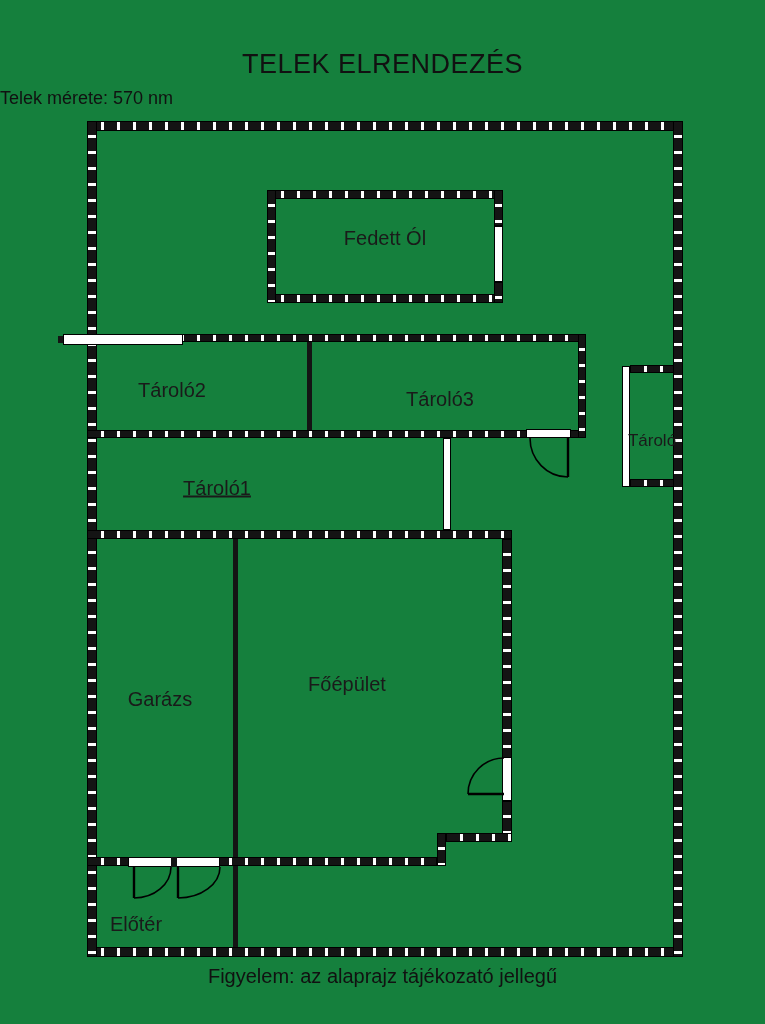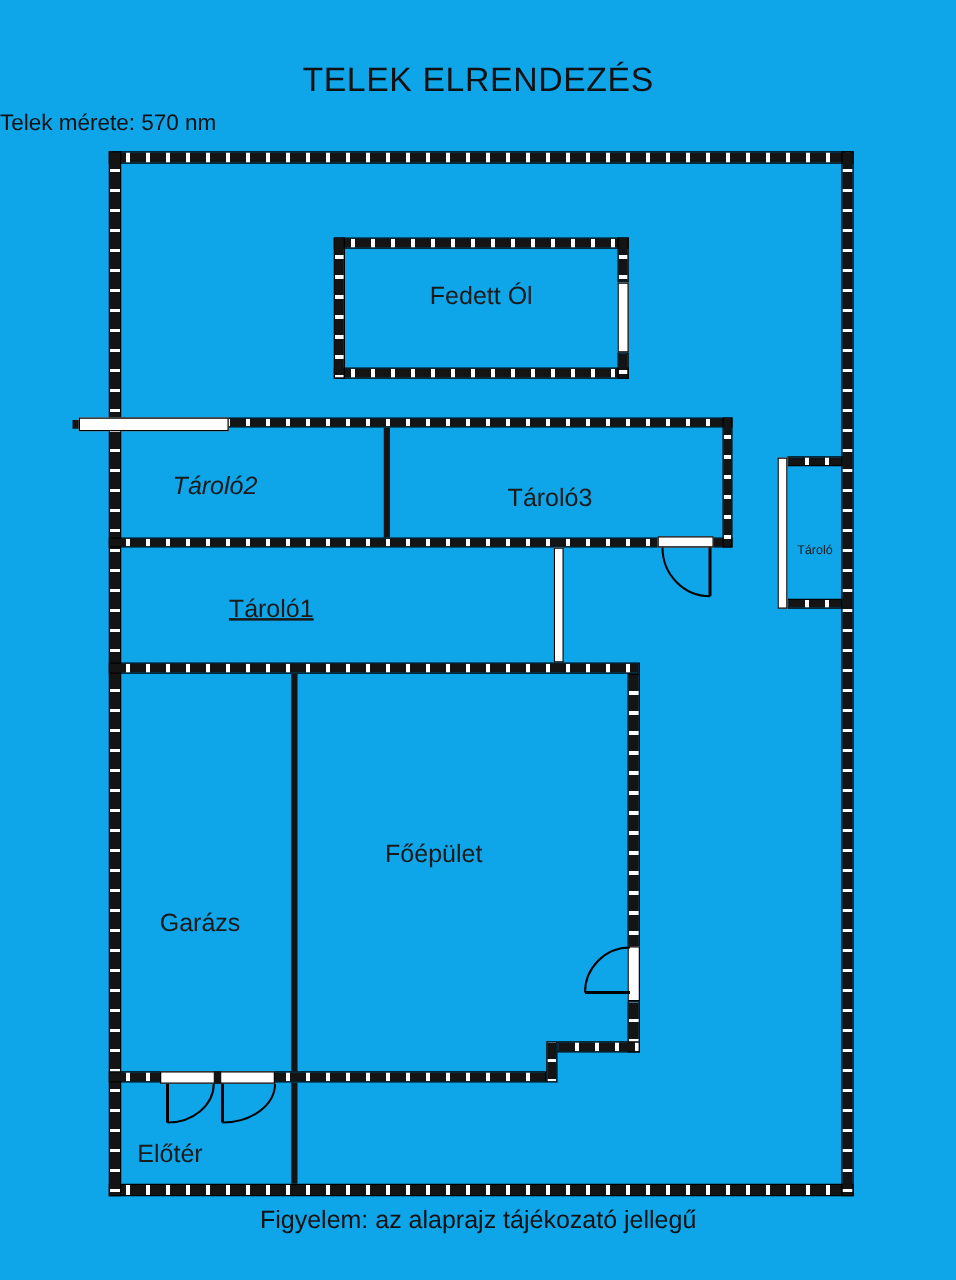--- a/index.html
+++ b/index.html
@@ -1,33 +1,33 @@
 <!DOCTYPE html>
 <html><head>
 <meta charset="utf-8">
 <style>
   html,body{margin:0;padding:0;background:#fff;}
   #canvas{
-    position:relative;width:765px;height:1024px;background:#0ea5e9;
+    position:relative;width:765px;height:1024px;background:#15803d;
     font-family:"Liberation Sans",sans-serif;color:#1a1a1a;overflow:hidden;
   }
   .abs{position:absolute;box-sizing:border-box;}
   
   .hw{background:repeating-linear-gradient(90deg,#141414 0 13px,#ffffff 13px 16px);border:1px solid #000;}
   
   .wv{background:repeating-linear-gradient(180deg,#141414 0 13px,#ffffff 13px 16px);border:1px solid #000;}
   
   .ww{background:#ffffff;border:1px solid #000;}
   
   .ws{background:#141414;}
   
   .df{background:#ffffff;border:1px solid #000;}
   .lbl{position:absolute;transform:translate(-50%,-50%);white-space:nowrap;
        font-size:20px;color:#1a1a1a;text-align:right;}
-  .lbl.small{font-size:10px;}
+  .lbl.small{font-size:17px;}
   .header-title{position:absolute;left:0;top:49px;width:100%;text-align:center;
       font-size:27px;letter-spacing:.5px;color:#111;}
   .header-subtitle{position:absolute;left:0;top:88px;width:100%;text-align:left;
       font-size:18px;color:#111;}
   .footer-note{position:absolute;left:0;top:965px;width:100%;text-align:center;
       font-size:20px;color:#111;}
   svg.doors{position:absolute;left:0;top:0;pointer-events:none;}
 </style>
 </head>
 <body>
@@ -81,22 +81,22 @@
     <path d="M530,438 A38,39 0 0 0 568,477" stroke="#000" stroke-width="1.6" fill="none"></path>
     <path d="M468,794 L504,794" stroke="#000" stroke-width="2.4" fill="none"></path>
     <path d="M468,794 A36,36 0 0 1 504,758" stroke="#000" stroke-width="1.6" fill="none"></path>
     <path d="M134,867 L134,898" stroke="#000" stroke-width="2.4" fill="none"></path>
     <path d="M134,898 A37,31 0 0 0 171,867" stroke="#000" stroke-width="1.6" fill="none"></path>
     <path d="M178,867 L178,898" stroke="#000" stroke-width="2.4" fill="none"></path>
     <path d="M178,898 A42,31 0 0 0 220,867" stroke="#000" stroke-width="1.6" fill="none"></path>
   </svg>
 
   <span class="lbl" style="left:385px;top:238px;">Fedett Ól</span>
-  <span class="lbl" style="left:172px;top:390px;font-style:italic;">Tároló2</span>
+  <span class="lbl" style="left:172px;top:390px;">Tároló2</span>
   <span class="lbl" style="left:440px;top:399px;">Tároló3</span>
   <span class="lbl" style="left:217px;top:488px;text-decoration:underline;">Tároló1</span>
   <span class="lbl small" style="left:652px;top:441px;">Tároló</span>
-  <span class="lbl" style="left:160px;top:699px;margin-top:40px;">Garázs</span>
+  <span class="lbl" style="left:160px;top:699px;">Garázs</span>
   <span class="lbl" style="left:347px;top:684px;">Főépület</span>
   <span class="lbl" style="left:136px;top:924px;">Előtér</span>
 
   <div class="footer-note">Figyelem: az alaprajz tájékozató jellegű</div>
 </div>
 
 </body></html>

